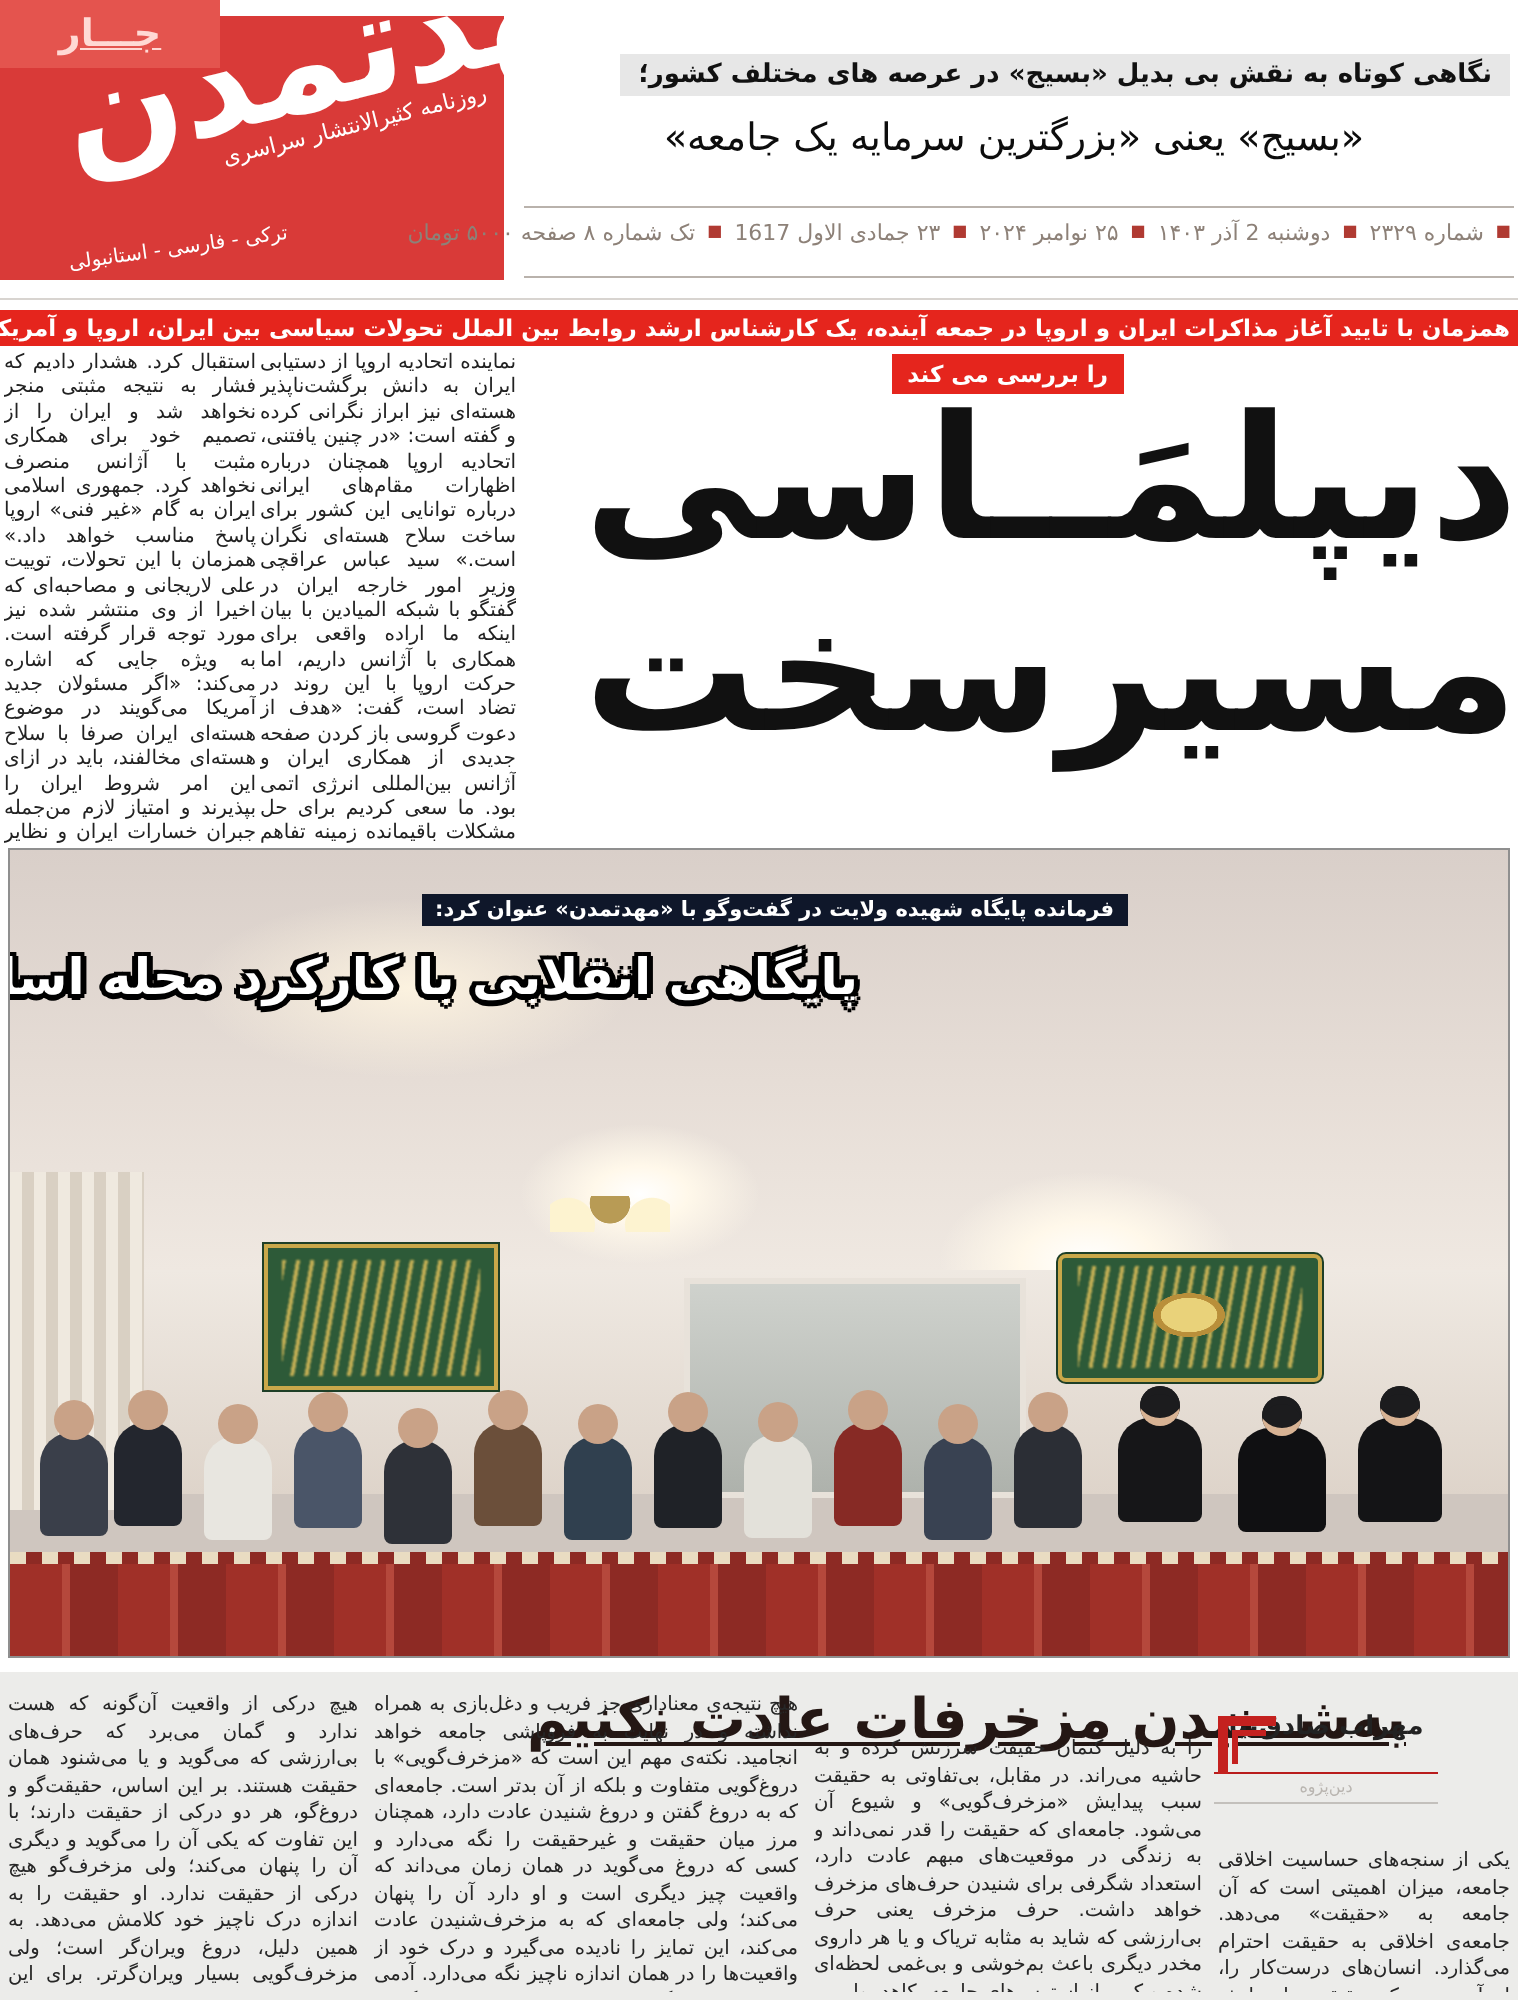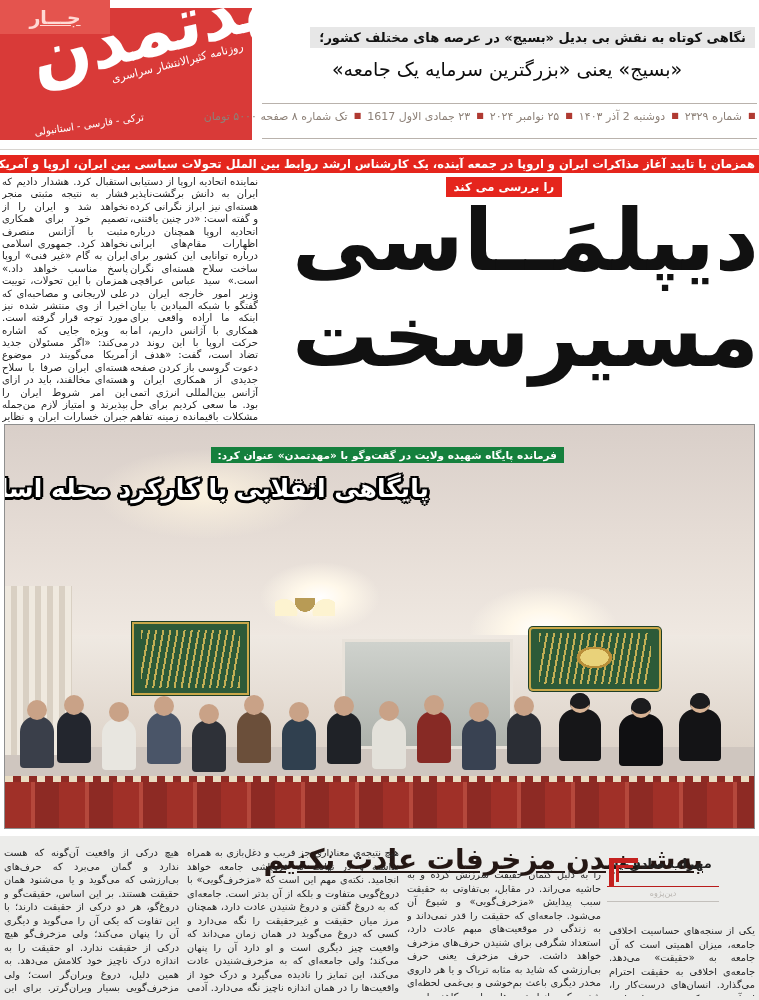--- a/index.html
+++ b/index.html
@@ -63,21 +63,21 @@
   .crowd{left:0;right:0;top:62%;height:30%;}
   .p{position:absolute;width:34px;height:52px;border-radius:16px 16px 4px 4px;}
   .p::before{content:"";position:absolute;left:50%;top:-16px;transform:translateX(-50%);
              width:20px;height:20px;border-radius:50%;background:#c9a287;}
   .pw::before{background:#1c1c1e;box-shadow:inset 0 4px 0 0 #1c1c1e, inset 0 -6px 0 -2px #d8b394;}
   .carpet{left:0;right:0;bottom:0;height:13%;
           background:repeating-linear-gradient(90deg,#a03028 0 26px,#b5483c 26px 30px,#8d2a24 30px 54px),
                      linear-gradient(180deg,#a8352c,#8d2a24);}
   .carpet::before{content:"";position:absolute;left:0;right:0;top:0;height:6px;
           background:repeating-linear-gradient(90deg,#e9dcc2 0 8px,#8d2a24 8px 16px);}
-  .photo-tag{top:22px;right:190px;background:#15803d;color:#fff;font-size:10.5px;font-weight:bold;padding:2px 7px;white-space:nowrap;}
+  .photo-tag{top:22px;right:190px;background:#0f172a;color:#fff;font-size:10.5px;font-weight:bold;padding:2px 7px;white-space:nowrap;}
   .photo-title{top:42px;right:325px;width:380px;text-align:center;color:#fff;font-weight:bold;
                font-size:25px;line-height:1.75;white-space:nowrap;
                text-shadow:2px 2px 0 #000,-2px 2px 0 #000,2px -2px 0 #000,-2px -2px 0 #000,0 3px 0 #000,3px 0 0 #000,-3px 0 0 #000;}
 
   
   .opinion{left:0;right:0;top:836px;height:164px;background:#ececea;}
   .op-headline{top:7px;right:56px;font-size:28px;font-weight:bold;color:#241714;white-space:nowrap;text-decoration:underline;}
   .op-byline{top:20px;right:6px;width:146px;}
   .corner-icon{position:absolute;left:2px;top:2px;width:24px;height:24px;
                border-top:5px solid #c4211f;border-left:5px solid #c4211f;}

